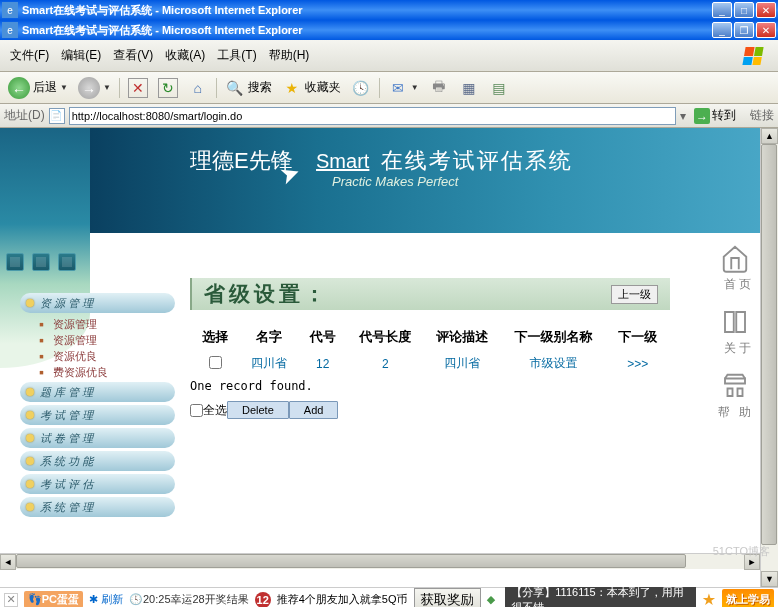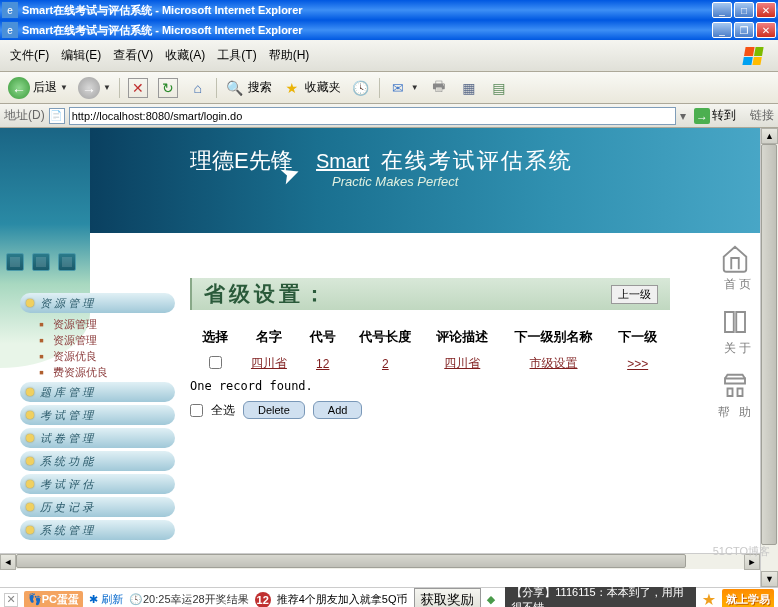--- a/index.html
+++ b/index.html
@@ -63,25 +63,25 @@
     .sub-item::before { content: "▪"; position: absolute; left: 4px; color: #b06030; font-size: 14px; }
     
     .content-panel { position: absolute; left: 190px; top: 150px; width: 480px; }
     .panel-header { height: 32px; background: linear-gradient(#d8e8d8, #c0d8c0); border-left: 2px solid #88a888; display: flex; align-items: center; justify-content: space-between; padding: 0 12px; }
     .panel-title { font-size: 21px; color: #2a5a3a; font-weight: bold; letter-spacing: 4px; }
     .up-btn { padding: 1px 6px; border: 1px solid #999; background: #f0f0f0; font-size: 11px; cursor: pointer; }
     
     .data-table { margin-top: 12px; }
     .data-table th { text-align: center; padding: 4px 8px; font-size: 13px; font-weight: bold; }
     .data-table td { text-align: center; padding: 3px 8px; font-size: 12px; }
-    .data-table a { color: #7f1d1d; text-decoration: underline; cursor: pointer; }
+    .data-table a { color: #0369a1; cursor: pointer; }
     .cb { width: 13px; height: 13px; }
     .record-msg { font-size: 12px; margin-top: 2px; font-family: monospace; }
-    .action-row { display: flex; align-items: center; gap: 8px; margin-top: 8px; }
-    .act-btn { padding: 2px 14px; border: 1px solid #7a98b8; background: #d0e0f0; font-size: 11px; cursor: pointer; border-radius: 6px; }
+    .action-row { display: flex; align-items: center; margin-top: 8px; }
+    .act-btn { padding: 2px 14px; border: 1px solid #7a98b8; background: #d0e0f0; font-size: 11px; cursor: pointer; border-radius: 1px; }
     
     .right-nav { position: absolute; right: 18px; top: 115px; width: 50px; display: flex; flex-direction: column; gap: 14px; align-items: center; }
     .rnav-item { display: flex; flex-direction: column; align-items: flex-end; gap: 3px; cursor: pointer; }
     .rnav-icon { width: 38px; height: 30px; color: #808080; display: flex; align-items: center; justify-content: center; }
     .rnav-label { font-size: 12px; color: #808080; letter-spacing: 3px; }
     
     .xscroll { position: absolute; bottom: 18px; left: 0; right: 18px; height: 16px; background: #f0f0e8; border-top: 1px solid #ccc; display: flex; }
     .xscroll .arrow { width: 16px; height: 16px; background: linear-gradient(#e8e8e0, #d0d0c8); border: 1px solid #b0b0a8; display: flex; align-items: center; justify-content: center; font-size: 9px; cursor: pointer; }
     .xscroll .track { flex: 1; position: relative; }
     .xscroll .thumb { position: absolute; left: 0; width: 92%; height: 14px; background: linear-gradient(#d8d8d0, #c0c0b8); border: 1px solid #a0a098; border-radius: 2px; cursor: pointer; }
@@ -233,21 +233,20 @@
         <div class="sub-item">资源管理</div>
         <div class="sub-item">资源管理</div>
         <div class="sub-item">资源优良</div>
         <div class="sub-item">费资源优良</div>
       </div>
       <div class="menu-btn">题 库 管 理</div>
       <div class="menu-btn">考 试 管 理</div>
       <div class="menu-btn">试 卷 管 理</div>
       <div class="menu-btn">系 统 功 能</div>
       <div class="menu-btn">考 试 评 估</div>
-      <div class="menu-btn">历 史 记 录</div>
       <div class="menu-btn">系 统 管 理</div>
     </div>
 
     <div class="content-panel">
       <div class="panel-header">
         <span class="panel-title">省级设置：</span>
         <button class="up-btn">上一级</button>
       </div>
       <table class="data-table" style="width:100%;">
         <tbody>

